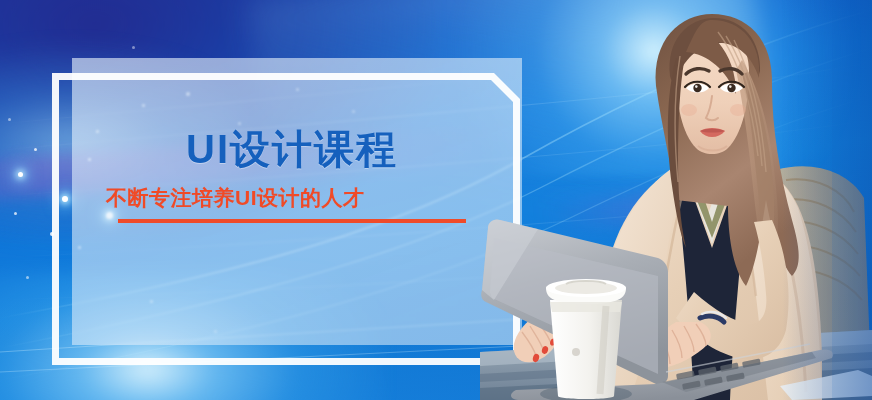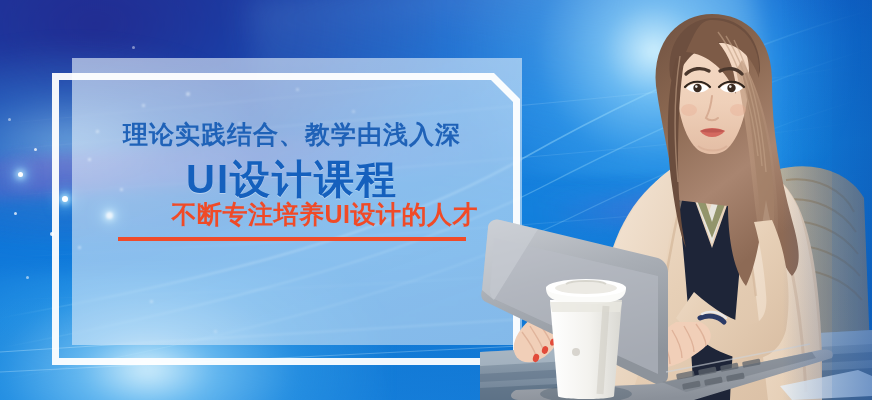--- a/index.html
+++ b/index.html
@@ -190,27 +190,27 @@
     font-size: 40px;
     font-weight: 900;
     letter-spacing: 2px;
     color: #1560bd;
     line-height: 1.05;
     text-align: center;
     white-space: nowrap;
     text-shadow: 0 1px 0 rgba(255,255,255,0.35);
   }
   .tagline-red {
-    margin-top: 0;
-    font-size: 25px;
+    margin-top: 16px;
+    font-size: 21px;
     font-weight: 800;
     letter-spacing: 0.5px;
     color: #f04a27;
     line-height: 1.15;
-    text-align: right;
+    text-align: left;
     white-space: nowrap;
   }
   .rule {
     margin: 9px auto 0;
     width: 348px;
     height: 4px;
     background: #ef4b2a;
   }
 
   
@@ -293,21 +293,20 @@
     <span class="p" style="left:214px; top:330px; width:3px;  height:3px; opacity:.4;"></span>
     <span class="p" style="left:26px;  top:276px; width:3px;  height:3px; opacity:.55;"></span>
     <span class="p" style="left:8px;   top:118px; width:3px;  height:3px; opacity:.5;"></span>
     <span class="p" style="left:132px; top:46px;  width:3px;  height:3px; opacity:.45;"></span>
   </div>
 
   <div class="panel"></div>
   <div class="frame-border"></div>
 
   <div class="copy">
-    <div class="tagline-top">理论实践结合、教学由浅入深</div>
     <div class="headline">UI设计课程</div>
     <div class="tagline-red">不断专注培养UI设计的人才</div>
     <div class="rule"></div>
   </div>
 
   <div class="photo">
     <svg viewBox="0 0 392 400" preserveAspectRatio="xMidYMax meet">
       <defs>
         <linearGradient id="coat" x1="0" y1="0" x2="1" y2="1">
           <stop offset="0%" stop-color="#f3e3d2"></stop>

